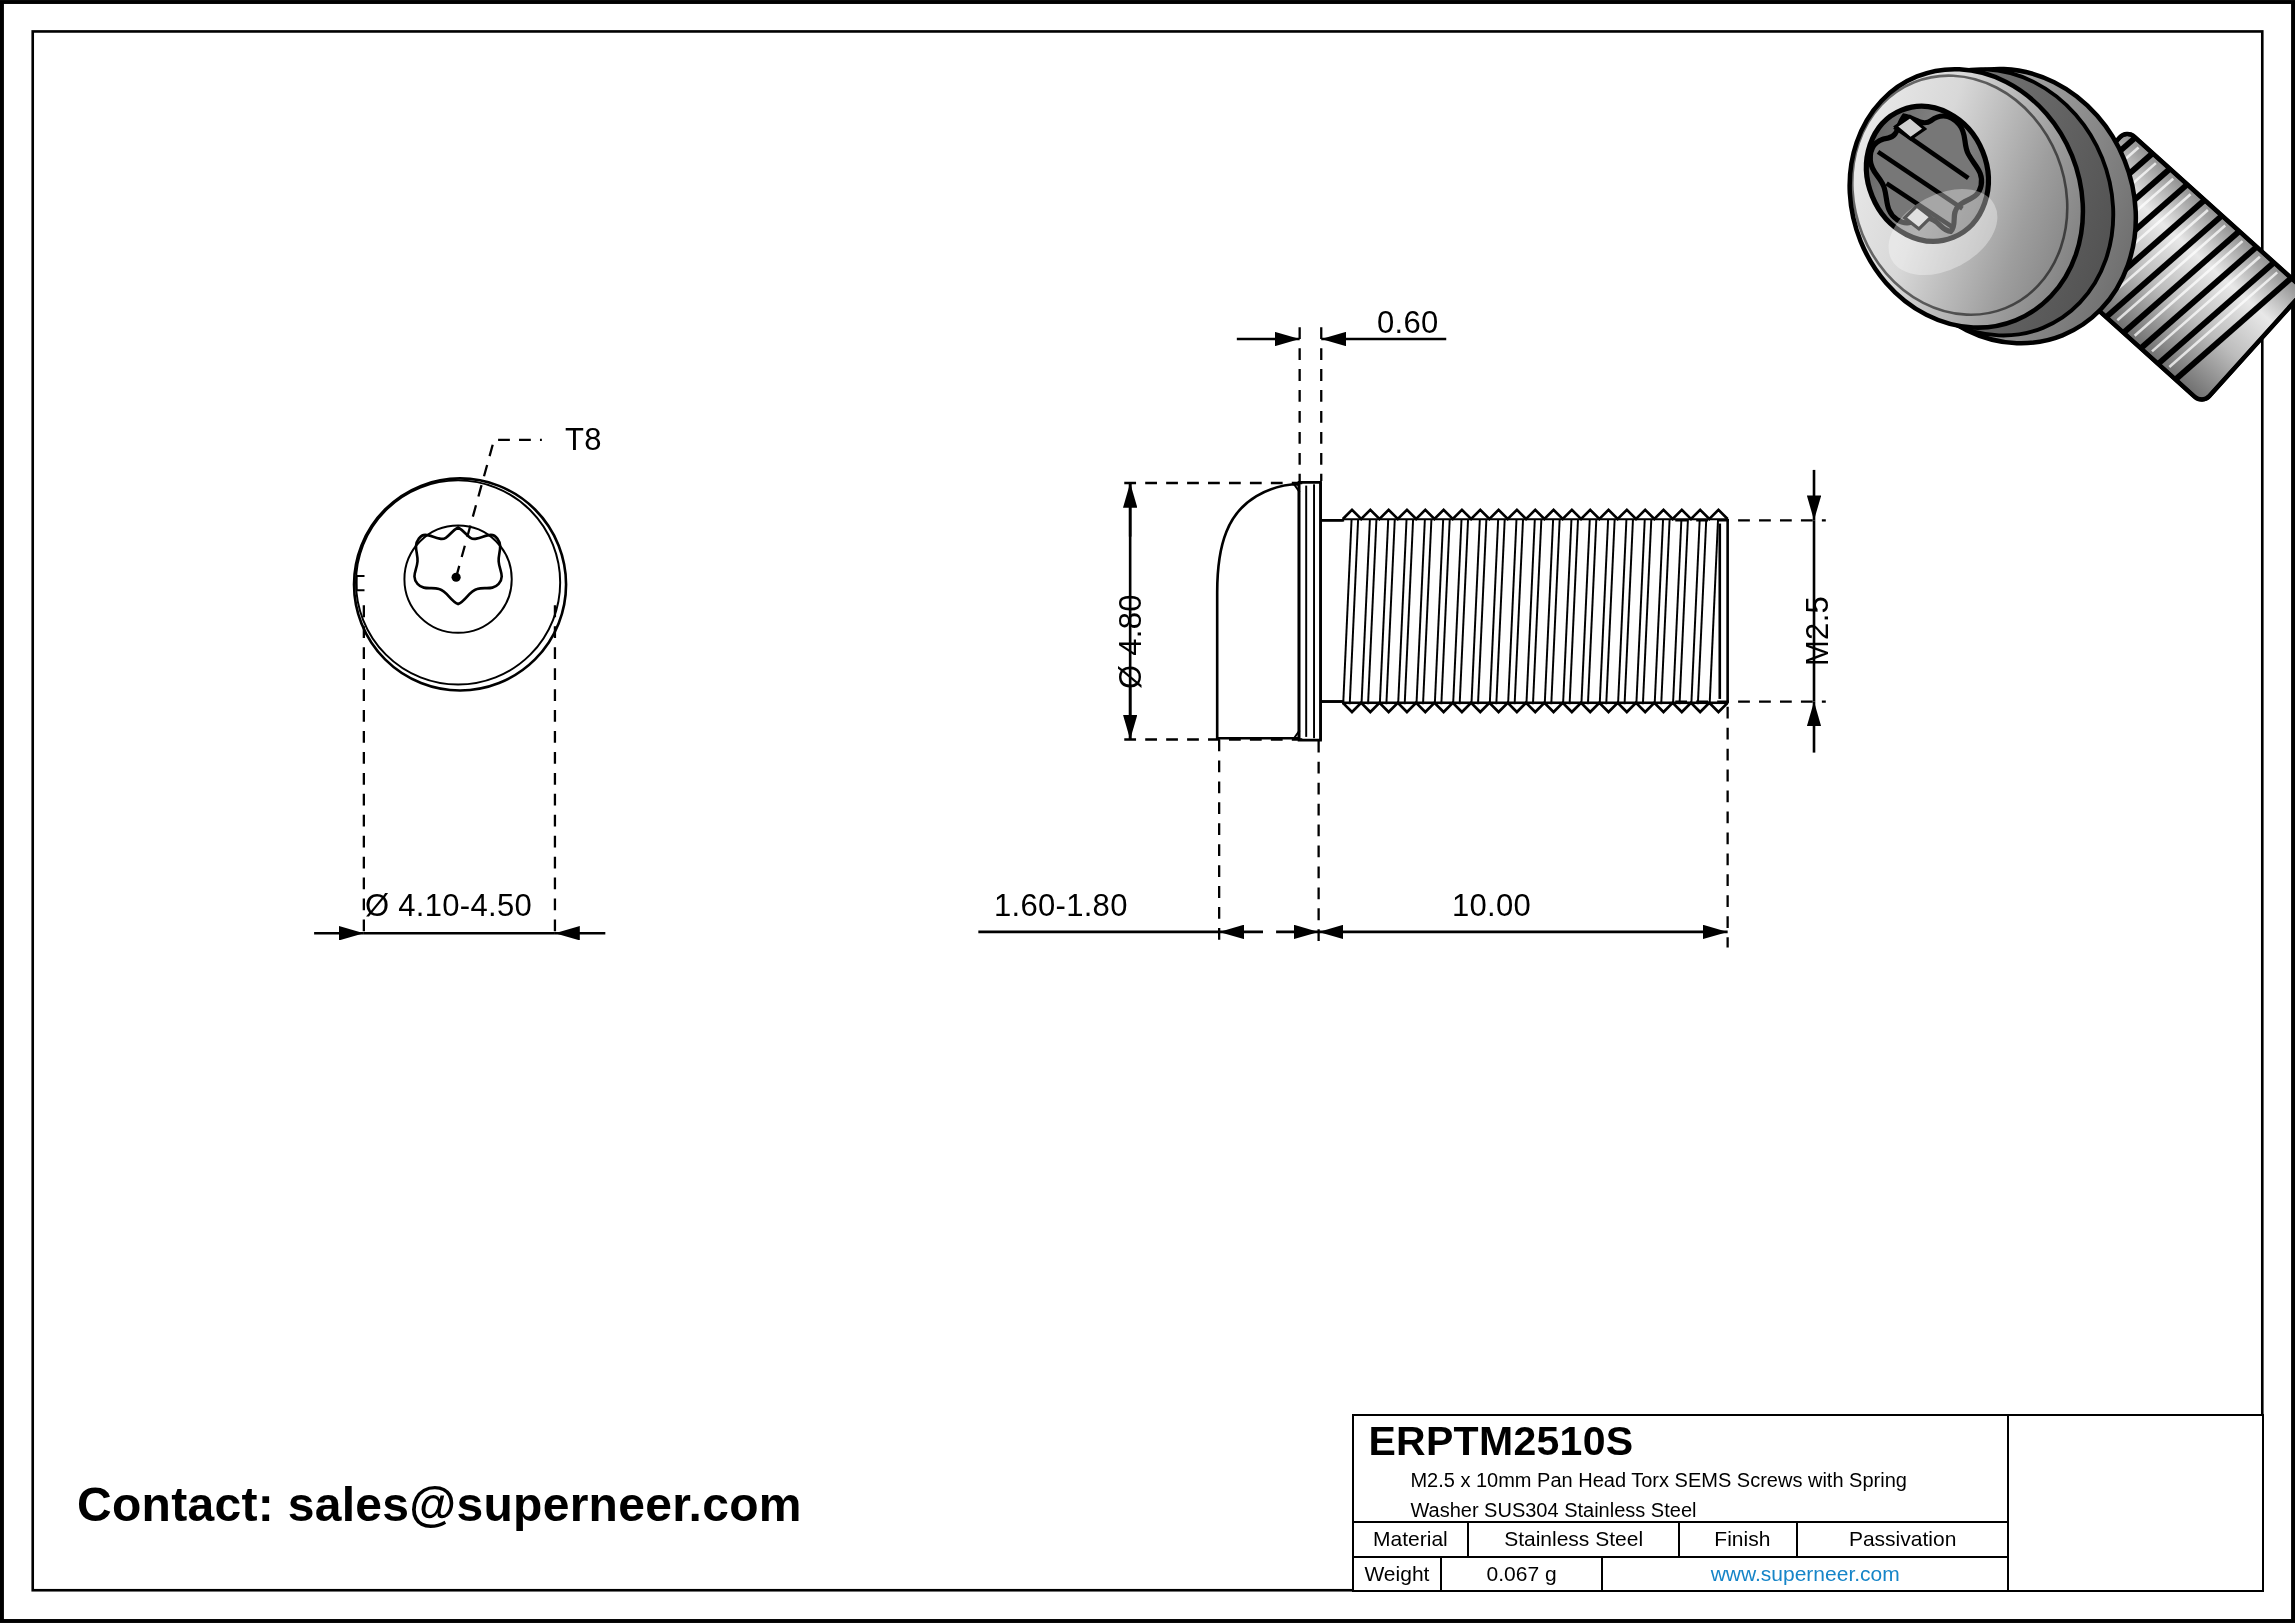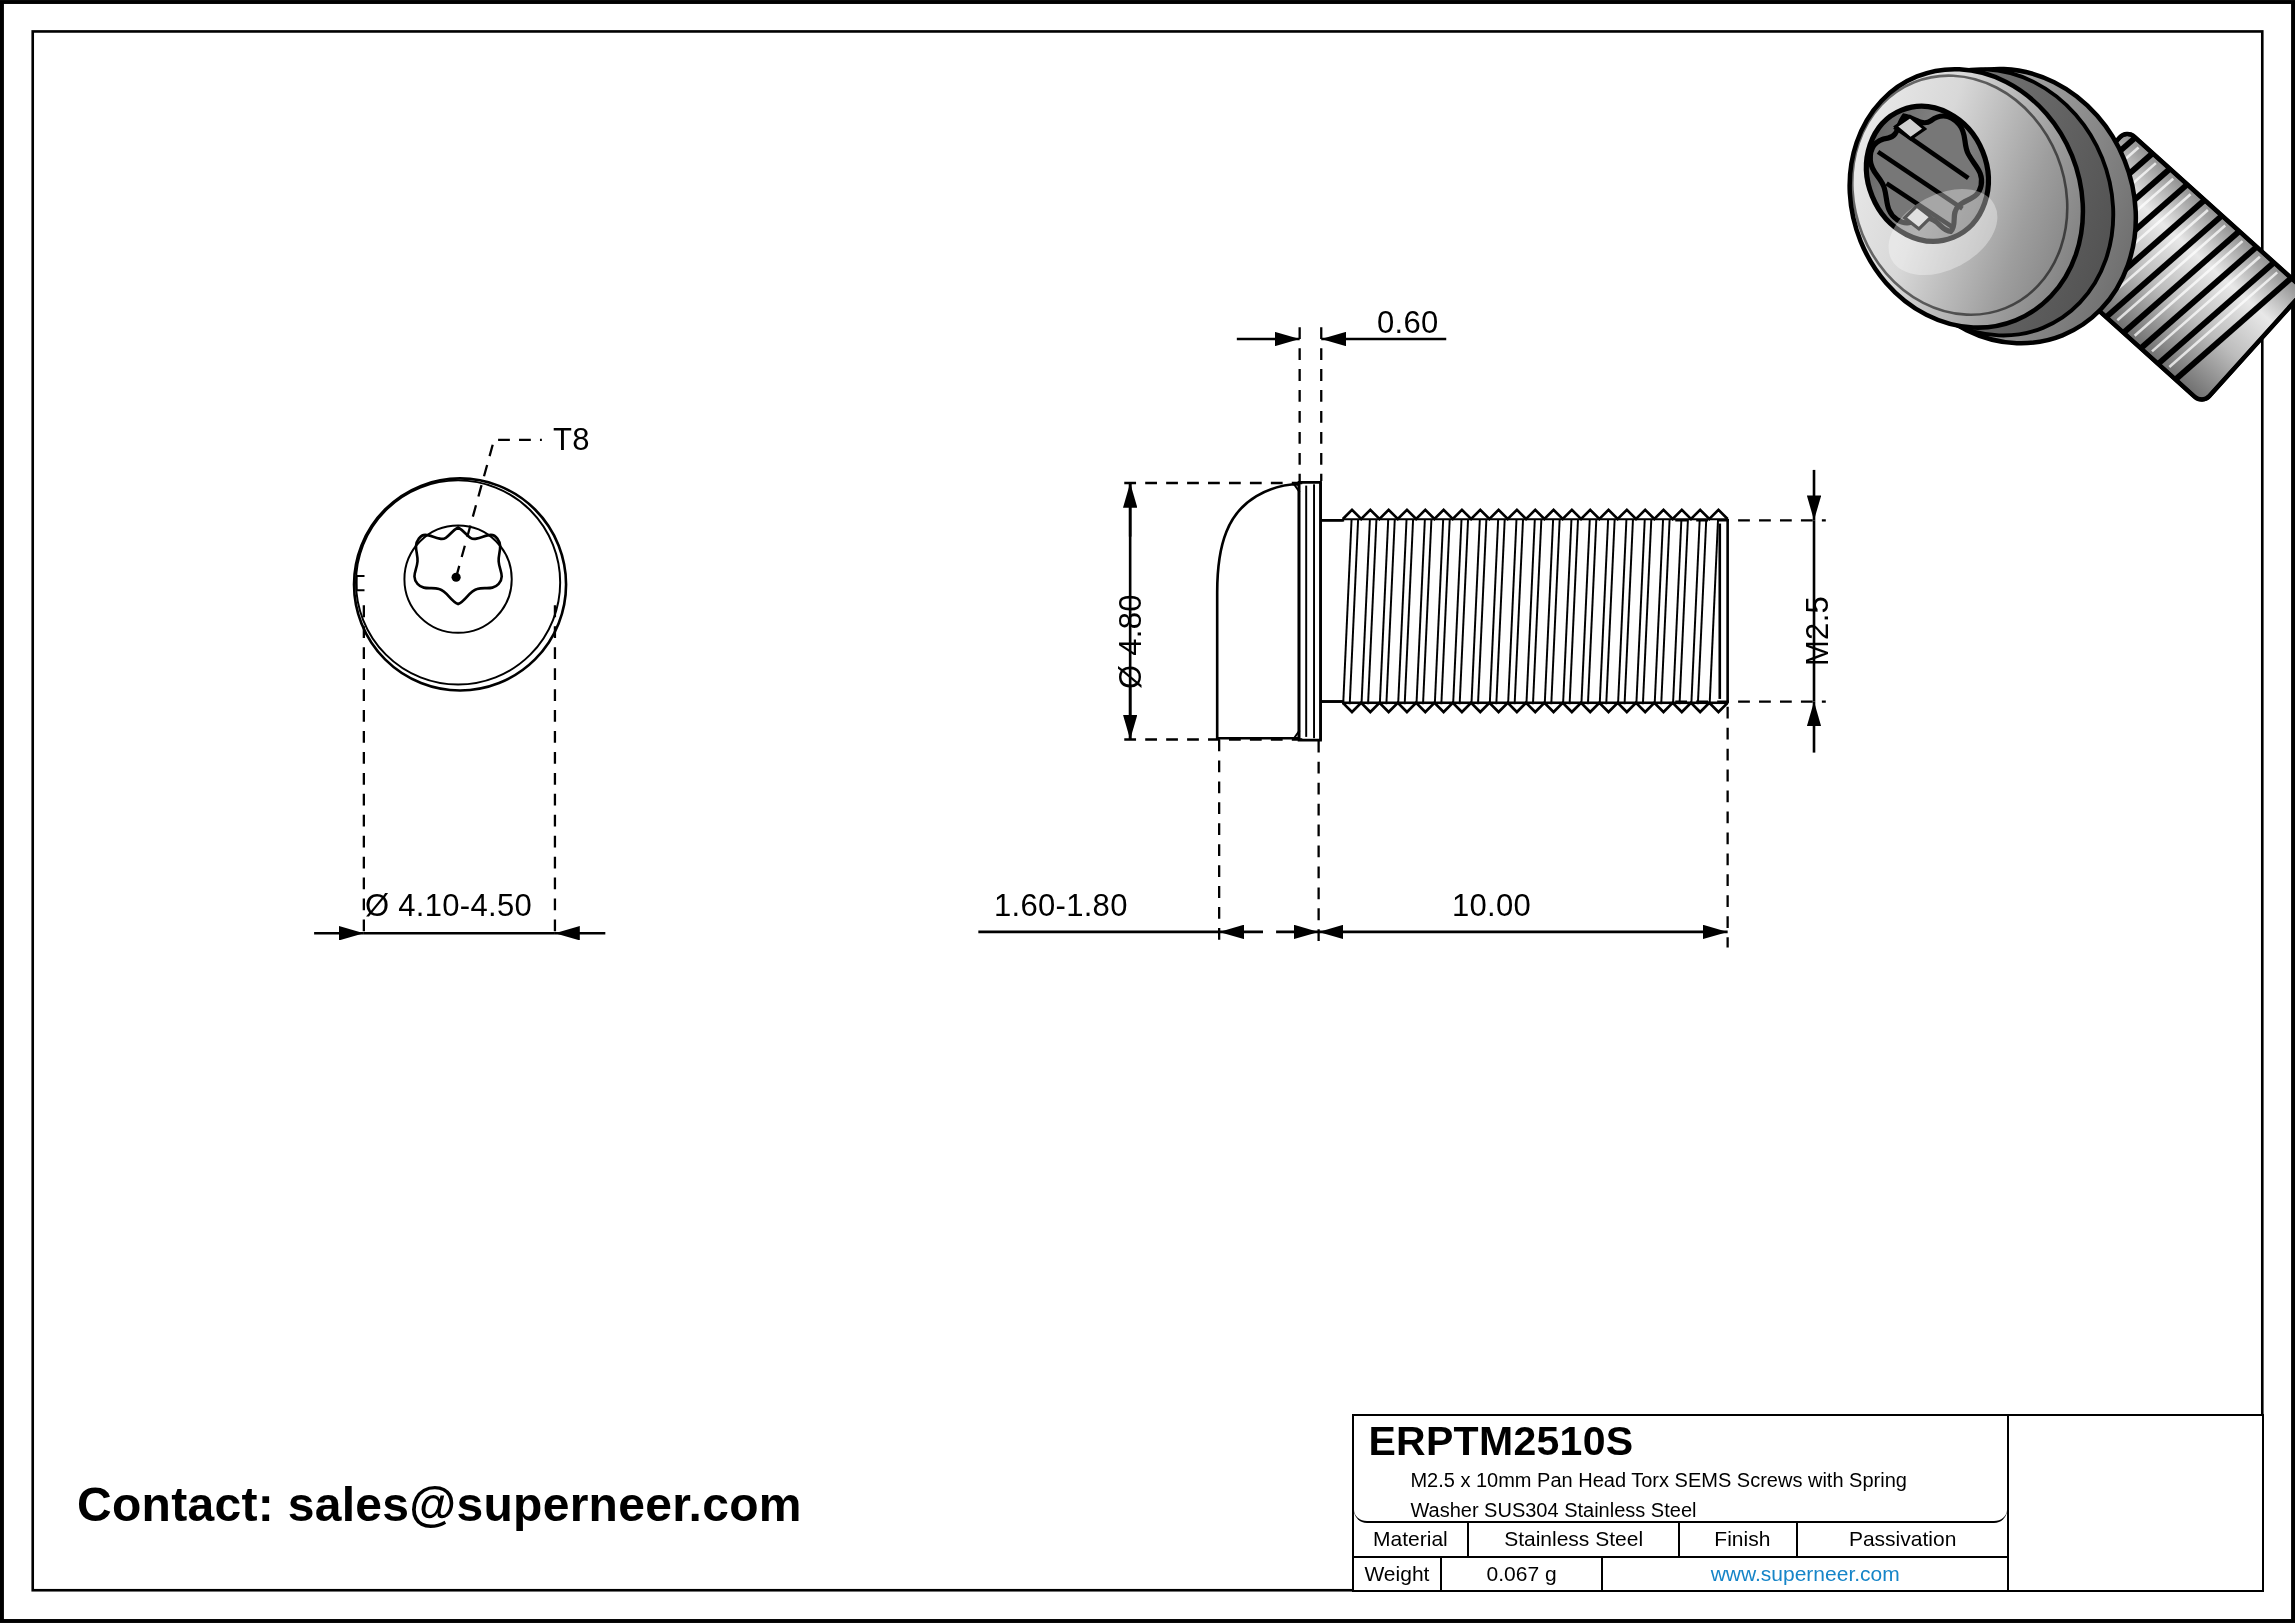--- a/index.html
+++ b/index.html
@@ -79,21 +79,20 @@
     border-right: 2.9px solid #000;
     display: flex;
     flex-direction: column;
   }
   #tb-desc {
     flex: 0 0 107px;
     box-sizing: border-box;
     border-bottom: 2.9px solid #000;
     padding: 5.2px 0 0 14.4px;
     overflow: hidden;
-    border-radius: 13px;
   }
   #tb-partno {
     font-size: 41px;
     font-weight: bold;
     color: #000;
     line-height: 1.02;
     letter-spacing: 0.3px;
   }
   #tb-descline {
     font-size: 20px;
@@ -436,21 +435,21 @@
             <path d="M-18,-86 L8,-92 L22,-66 L-4,-60 Z"></path>
             <path d="M-58,50 L-34,40 L-20,64 L-44,74 Z"></path>
           </g>
         </g>
 
         <ellipse cx="196" cy="340" rx="90" ry="58" transform="rotate(-28 196 340)" fill="#ffffff" opacity="0.35"></ellipse>
       </g>
     </g>
   </svg>
 
-  <div class="dimtext" style="left:553px; top:422px;">T8</div>
+  <div class="dimtext" style="left:565px; top:422px;">T8</div>
 
   <div class="dimtext" style="left:365px; top:888px;">Ø 4.10-4.50</div>
 
   <div class="dimtext" style="left:1377px; top:305px;">0.60</div>
 
   <div class="dimtext rot90" style="left:1113px; top:689px;">Ø 4.80</div>
 
   <div class="dimtext rot90" style="left:1800px; top:666px;">M2.5</div>
 
   <div class="dimtext" style="left:994px; top:888px;">1.60-1.80</div>

